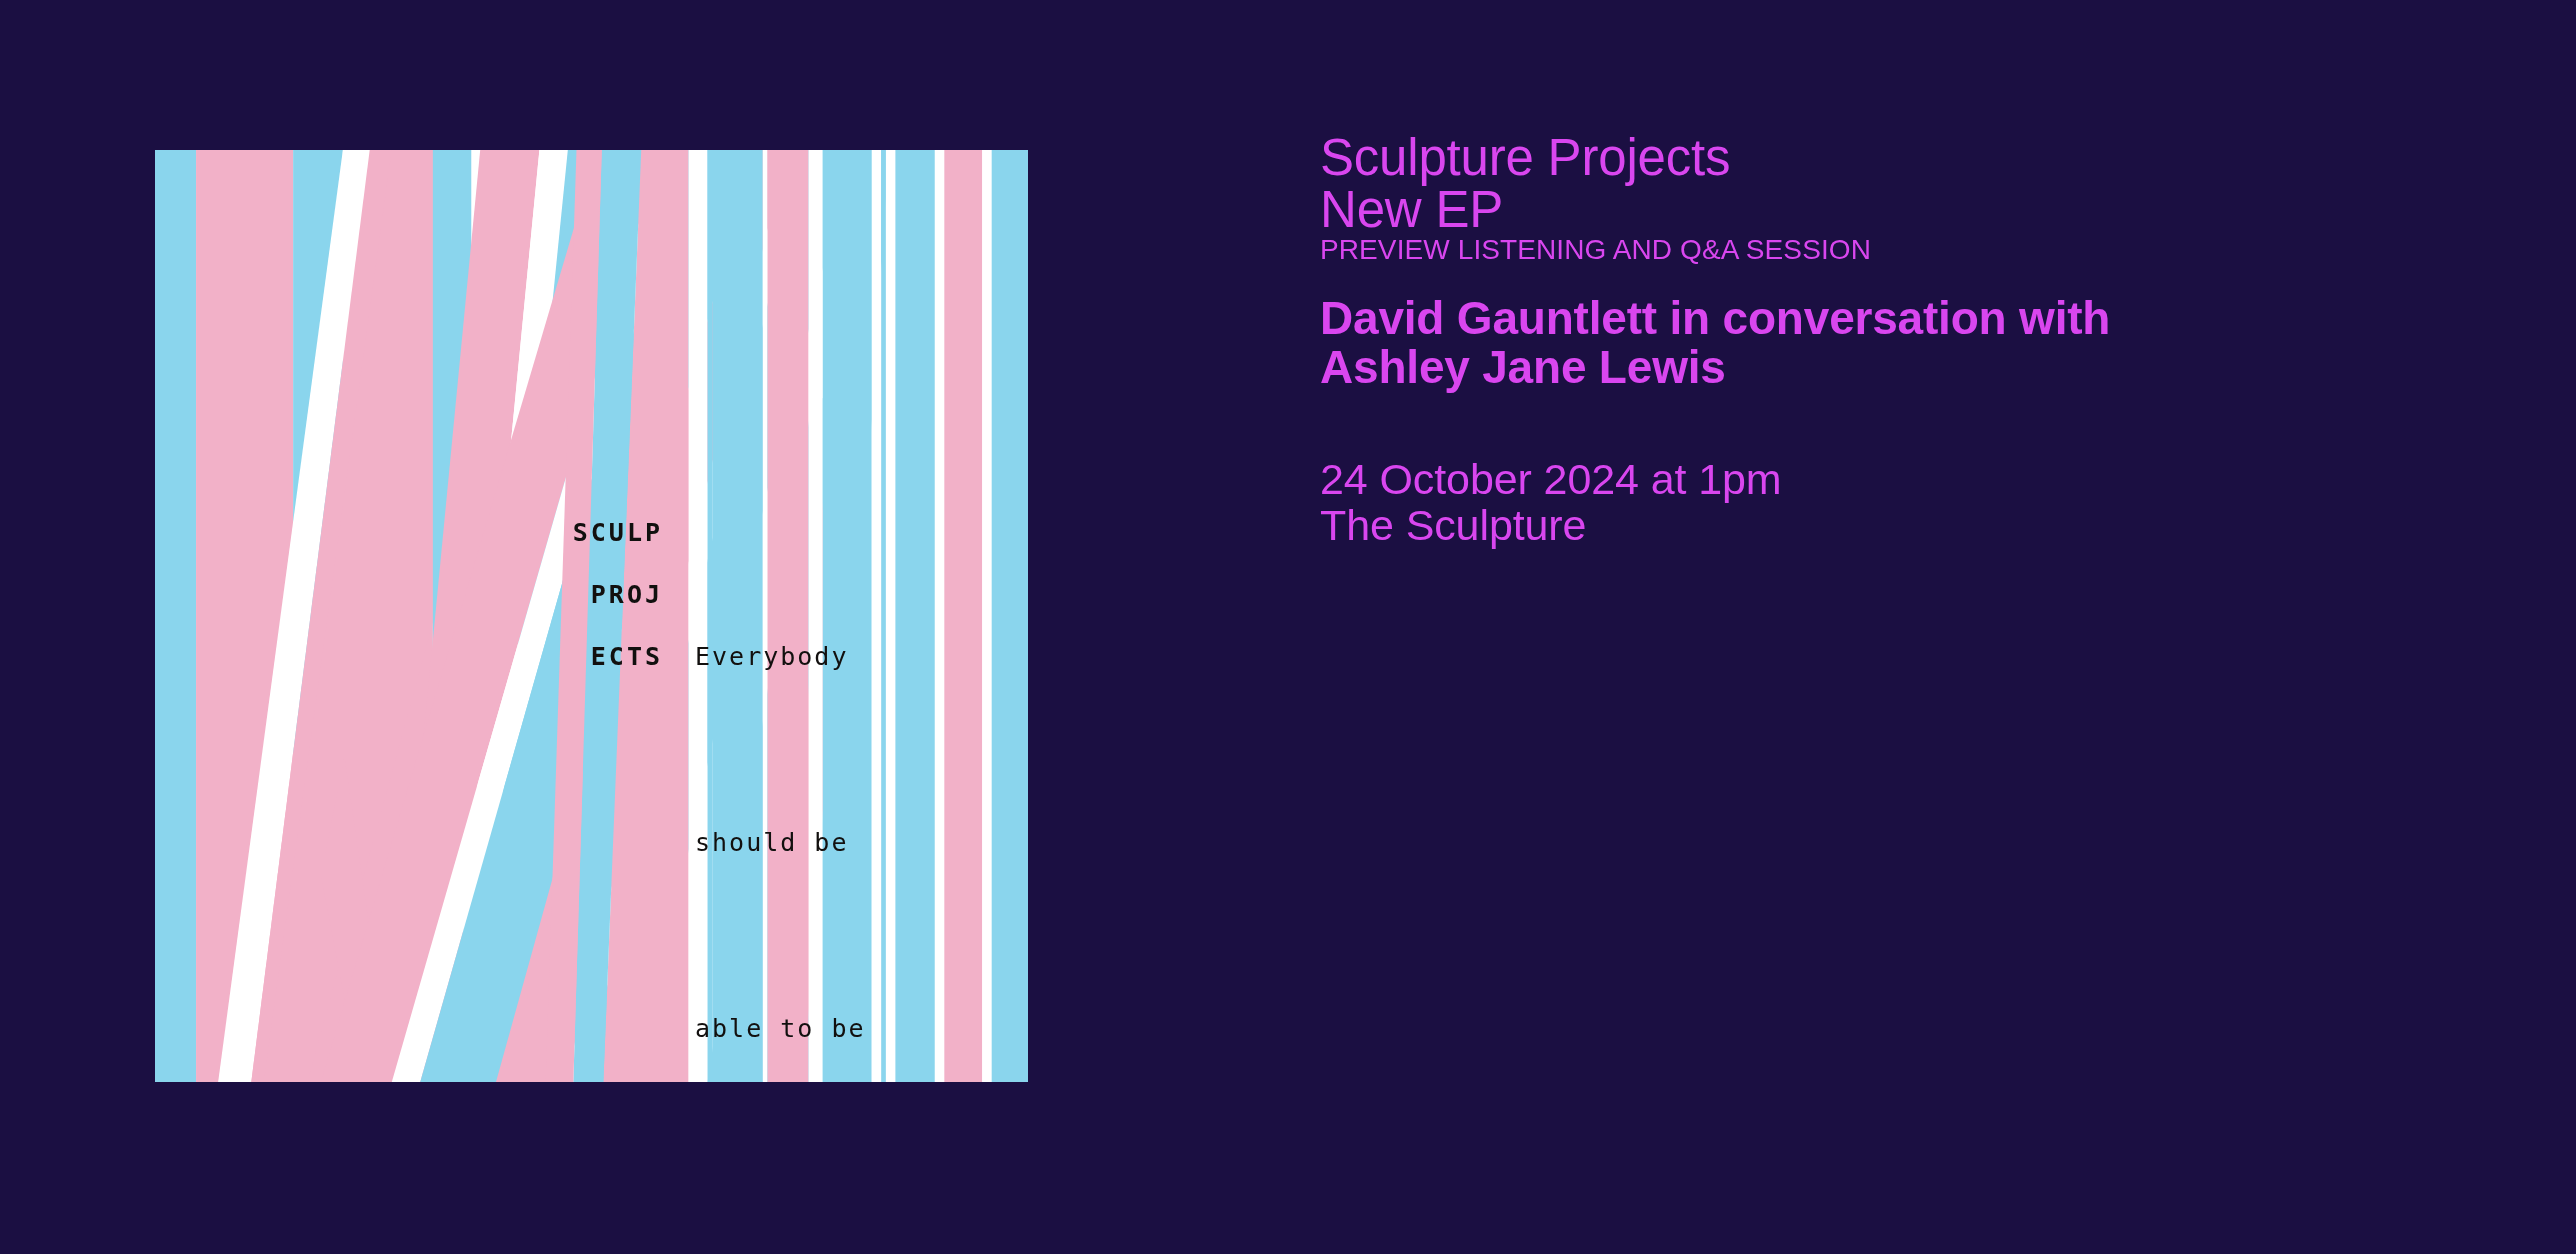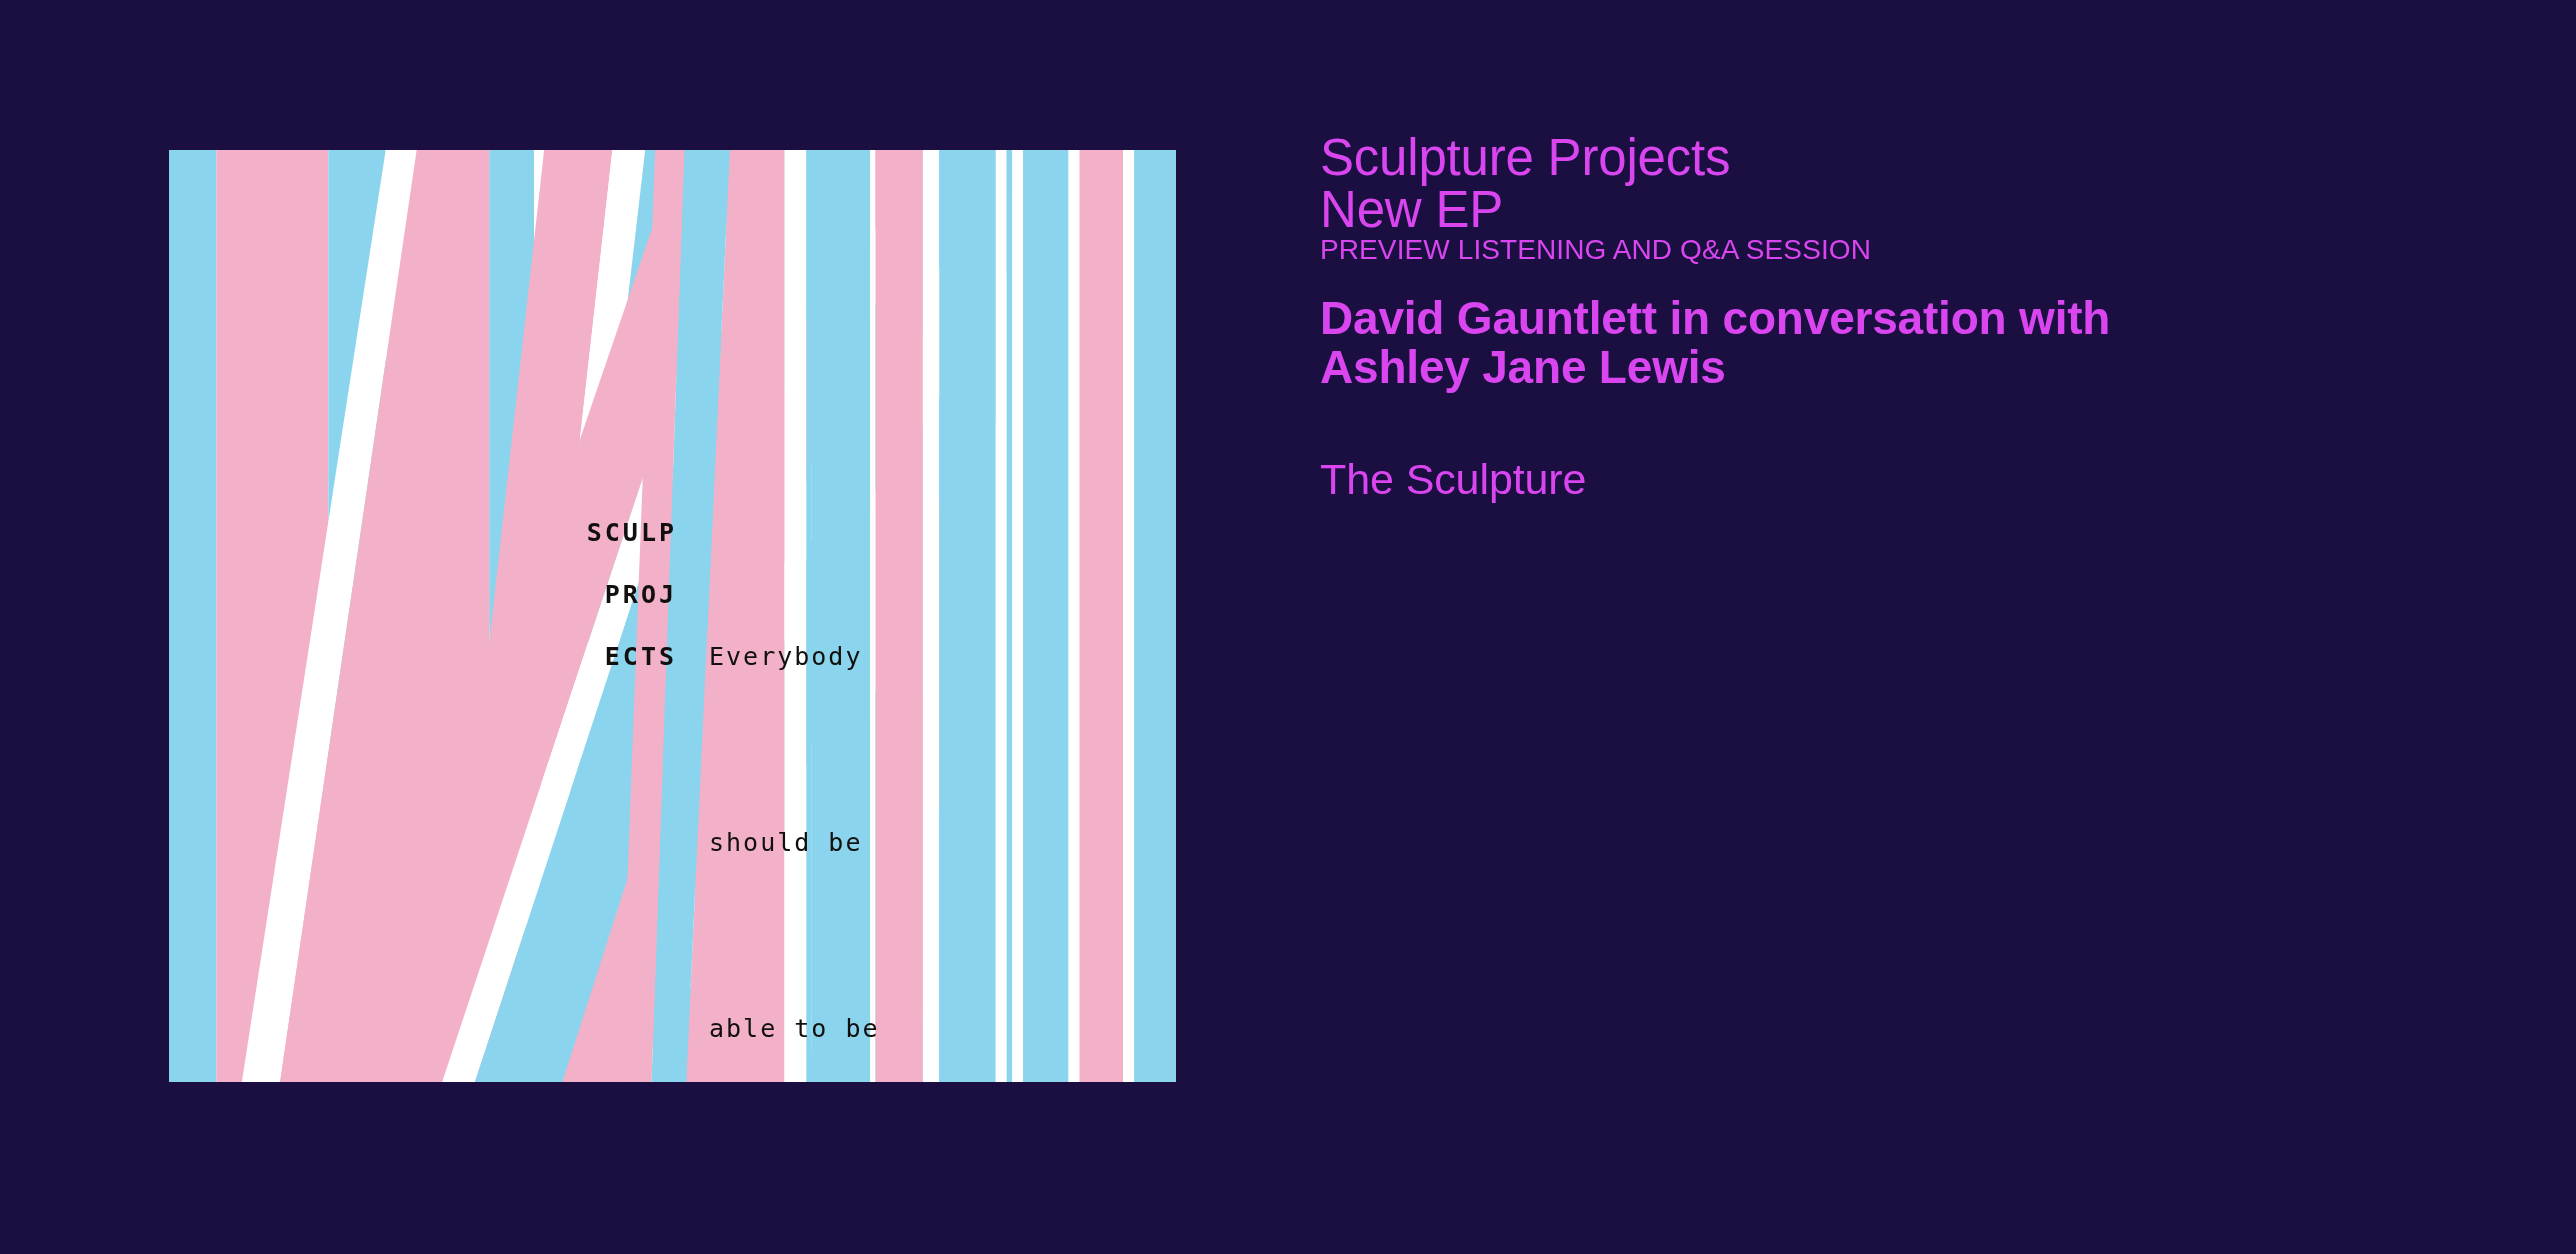--- a/index.html
+++ b/index.html
@@ -17,23 +17,23 @@
 
   #poster {
     position: absolute;
     inset: 0;
     background: #1b0f42;
   }
 
   
   #album-art {
     position: absolute;
-    left: 169px;
+    left: 155px;
     top: 150px;
-    width: 1007px;
+    width: 873px;
     height: 932px;
     overflow: hidden;
     background: #0369a1;
   }
   #album-art svg {
     display: block;
     width: 100%;
     height: 100%;
   }
 
@@ -225,18 +225,19 @@
     <div id="eyebrow-block">
       <p class="eyebrow">PREVIEW LISTENING AND Q&amp;A SESSION</p>
     </div>
 
     <div class="speakers" id="speakers-block">
       <span class="ln">David Gauntlett in conversation with</span>
       <span class="ln">Ashley Jane Lewis</span>
     </div>
 
     <div class="details" id="details-block">
+      <span class="ln">24 October 2024 at 1pm</span>
       <span class="ln">The Sculpture</span>
     </div>
 
   </div>
 </div>
 
 
 </body></html>

